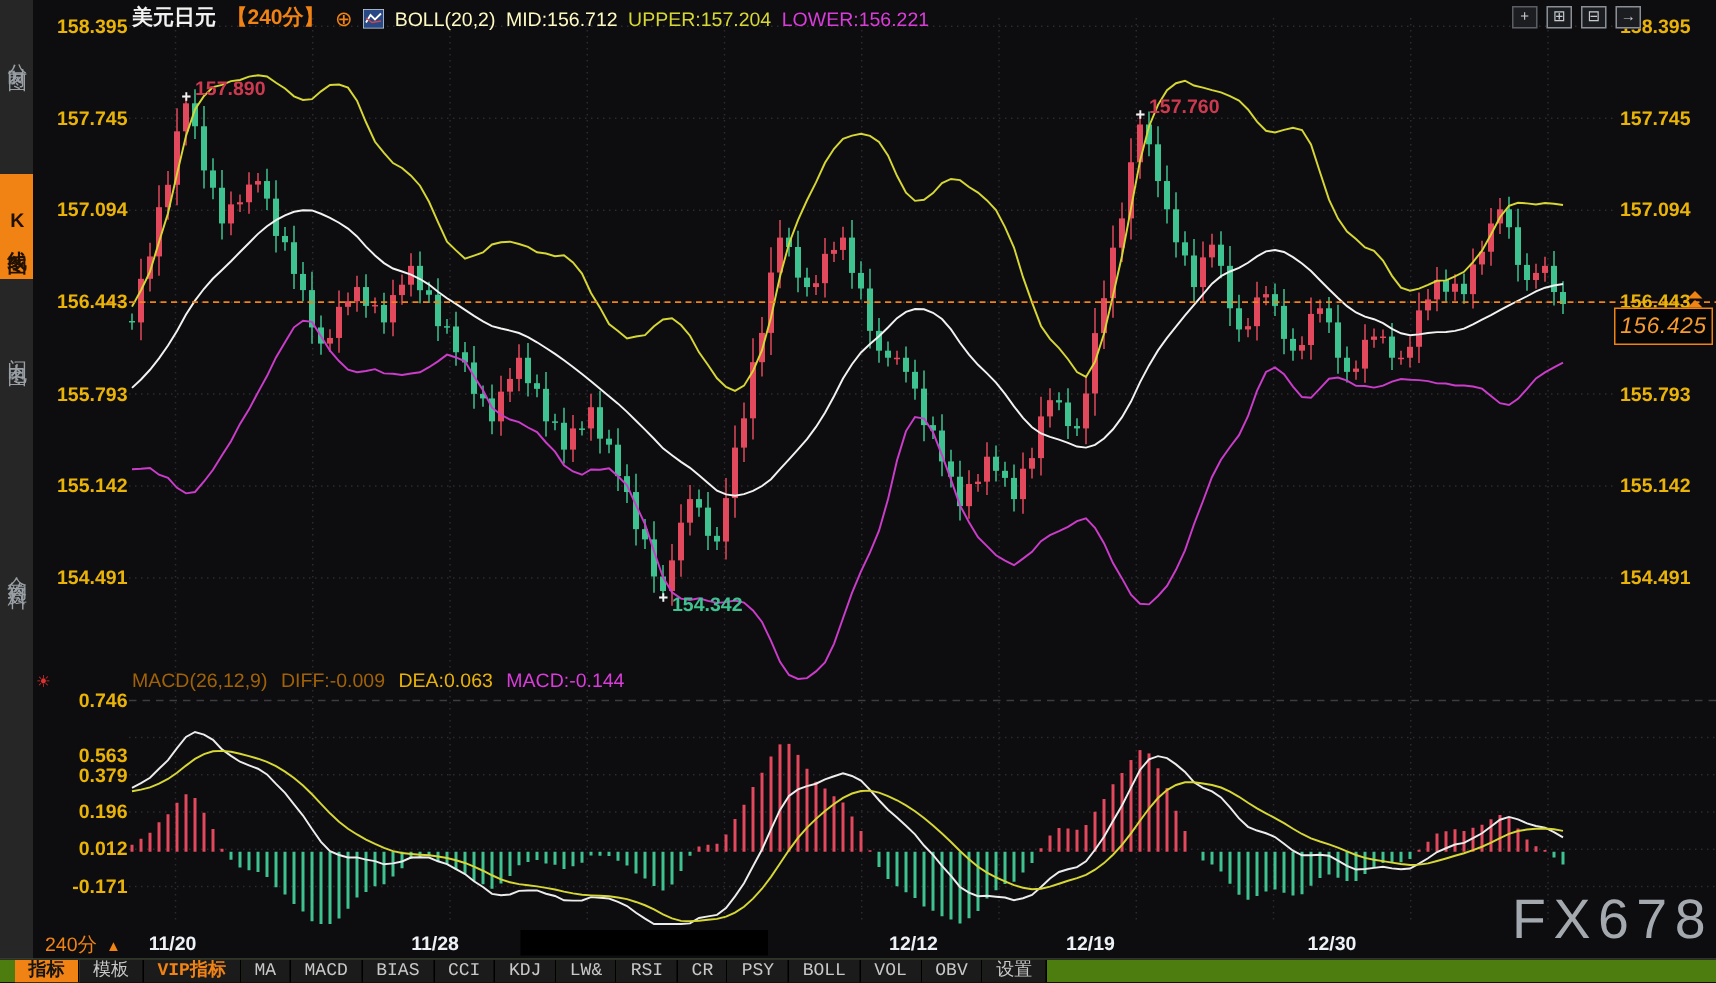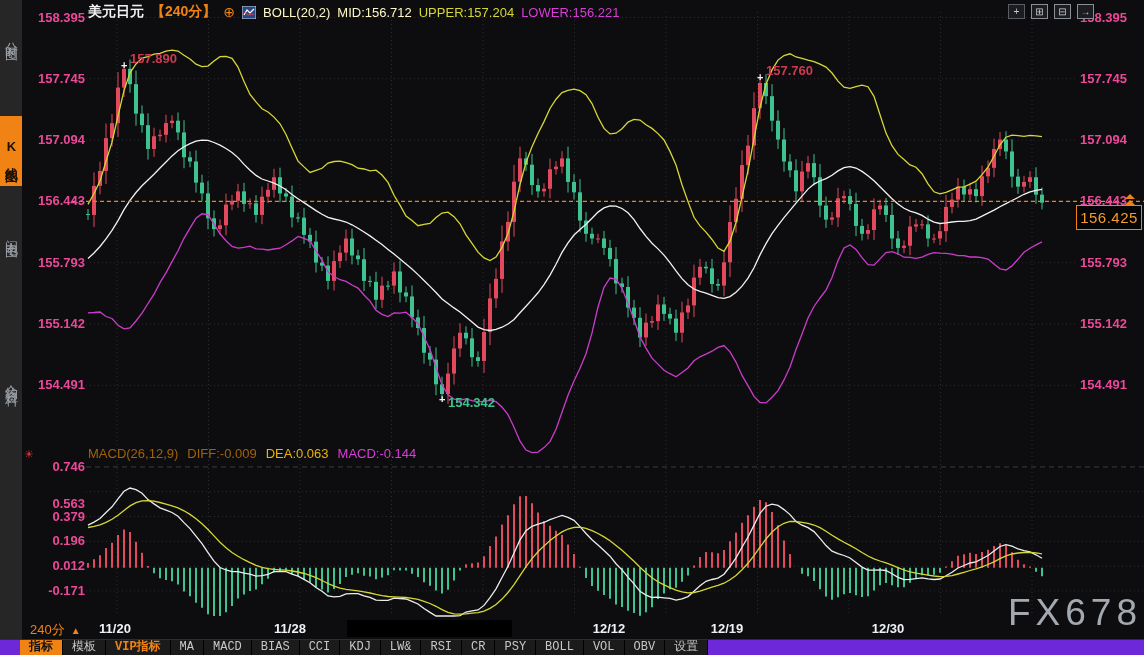--- a/index.html
+++ b/index.html
@@ -20,48 +20,48 @@
   .period{color:#f08314;font-weight:bold;font-size:14px;cursor:pointer;}
   .plusico{color:#f08314;font-size:14px;cursor:pointer;}
   .thumb{display:inline-flex;}
   .t-w{color:#fef9c3;} .t-y{color:#d6d735;} .t-m{color:#d93cd9;}
   
   .topicons{position:absolute;top:4px;left:1008px;z-index:6;display:flex;gap:6px;}
   .tico{width:17px;height:15px;border:1px solid #8a8f96;background:#1c1d20;color:#c6cbd2;
        font-size:10px;line-height:13px;text-align:center;cursor:pointer;}
   .tico:first-child{border-color:#5a5e64;}
   
-  .tick{position:absolute;font-size:13px;font-weight:bold;color:#ec4899;z-index:4;line-height:14px;}
+  .tick{position:absolute;font-size:13px;font-weight:bold;color:#eab308;z-index:4;line-height:14px;}
   .tick.left{left:24px;width:61px;text-align:right;}
   .tick.right{left:1080px;text-align:left;}
   
   .macd-header{position:absolute;left:88px;top:446px;z-index:5;font-size:13px;display:flex;gap:9px;white-space:nowrap;}
   .mh-w{color:#a16207;} .mh-y{color:#eab308;} .mh-m{color:#d93cd9;}
   .mico{position:absolute;left:-64px;top:2px;color:#e03131;font-size:11px;cursor:pointer;}
   
   .anno{position:absolute;z-index:4;font-size:13px;font-weight:bold;white-space:nowrap;}
   .cross{position:absolute;z-index:4;color:#f2f2f2;font-size:11px;font-weight:bold;line-height:8px;}
   
   .pricebox{position:absolute;left:1076px;top:205px;width:66px;height:25px;z-index:6;
        border:1.5px solid #f08314;background:#050505;color:#f59a2e;font-size:15px;
-       display:flex;align-items:center;justify-content:center;letter-spacing:.5px;}
+       display:flex;align-items:center;justify-content:center;letter-spacing:.5px;font-style:italic;}
   .alert{position:absolute;left:1124px;top:194px;z-index:6;width:12px;height:11px;cursor:pointer;}
   .alert:before,.alert:after{content:"";position:absolute;left:1px;border-left:5px solid transparent;
        border-right:5px solid transparent;}
   .alert:before{top:0;border-bottom:5px solid #f08314;}
   .alert:after{top:6px;border-bottom:5px solid #f08314;}
   .redact{position:absolute;left:347px;top:620px;width:165px;height:17px;background:#000;z-index:7;}
   
   .daterow{position:absolute;left:0;top:618px;width:1144px;height:22px;z-index:5;}
   .pf{position:absolute;left:30px;top:3px;color:#f08314;font-weight:normal;font-size:13px;cursor:pointer;}
   .pf b{font-size:10px;margin-left:6px;}
   .dlab{position:absolute;top:3px;transform:translateX(-50%);color:#eef2f6;font-weight:bold;font-size:13px;}
   
-  .tabbar{position:absolute;left:0;top:639px;width:1144px;height:16px;background:#6d28d9;
-       border-top:1px solid #2e2e2e;z-index:8;display:flex;padding-left:20px;}
+  .tabbar{position:absolute;left:0;top:639px;width:1144px;height:16px;background:#4d7c0f;
+       border-top:1px solid #2e2e2e;z-index:8;display:flex;padding-left:10px;}
   .tab{height:16px;padding:0 9px;font-size:12px;line-height:15px;color:#c8c8c8;background:#1b1b1b;
        border-right:1px solid #000;cursor:pointer;font-family:"Liberation Mono","Liberation Sans",sans-serif;white-space:nowrap;}
   .tab.active{background:#f08314;color:#141414;font-weight:bold;}
   .tab.vip{color:#f08314;font-weight:bold;}
   .wm{position:absolute;right:2px;bottom:21px;z-index:3;color:#b9bfc7;opacity:.88;
       font-size:37px;letter-spacing:5px;font-weight:400;}
 </style>
 </head>
 <body>
 

